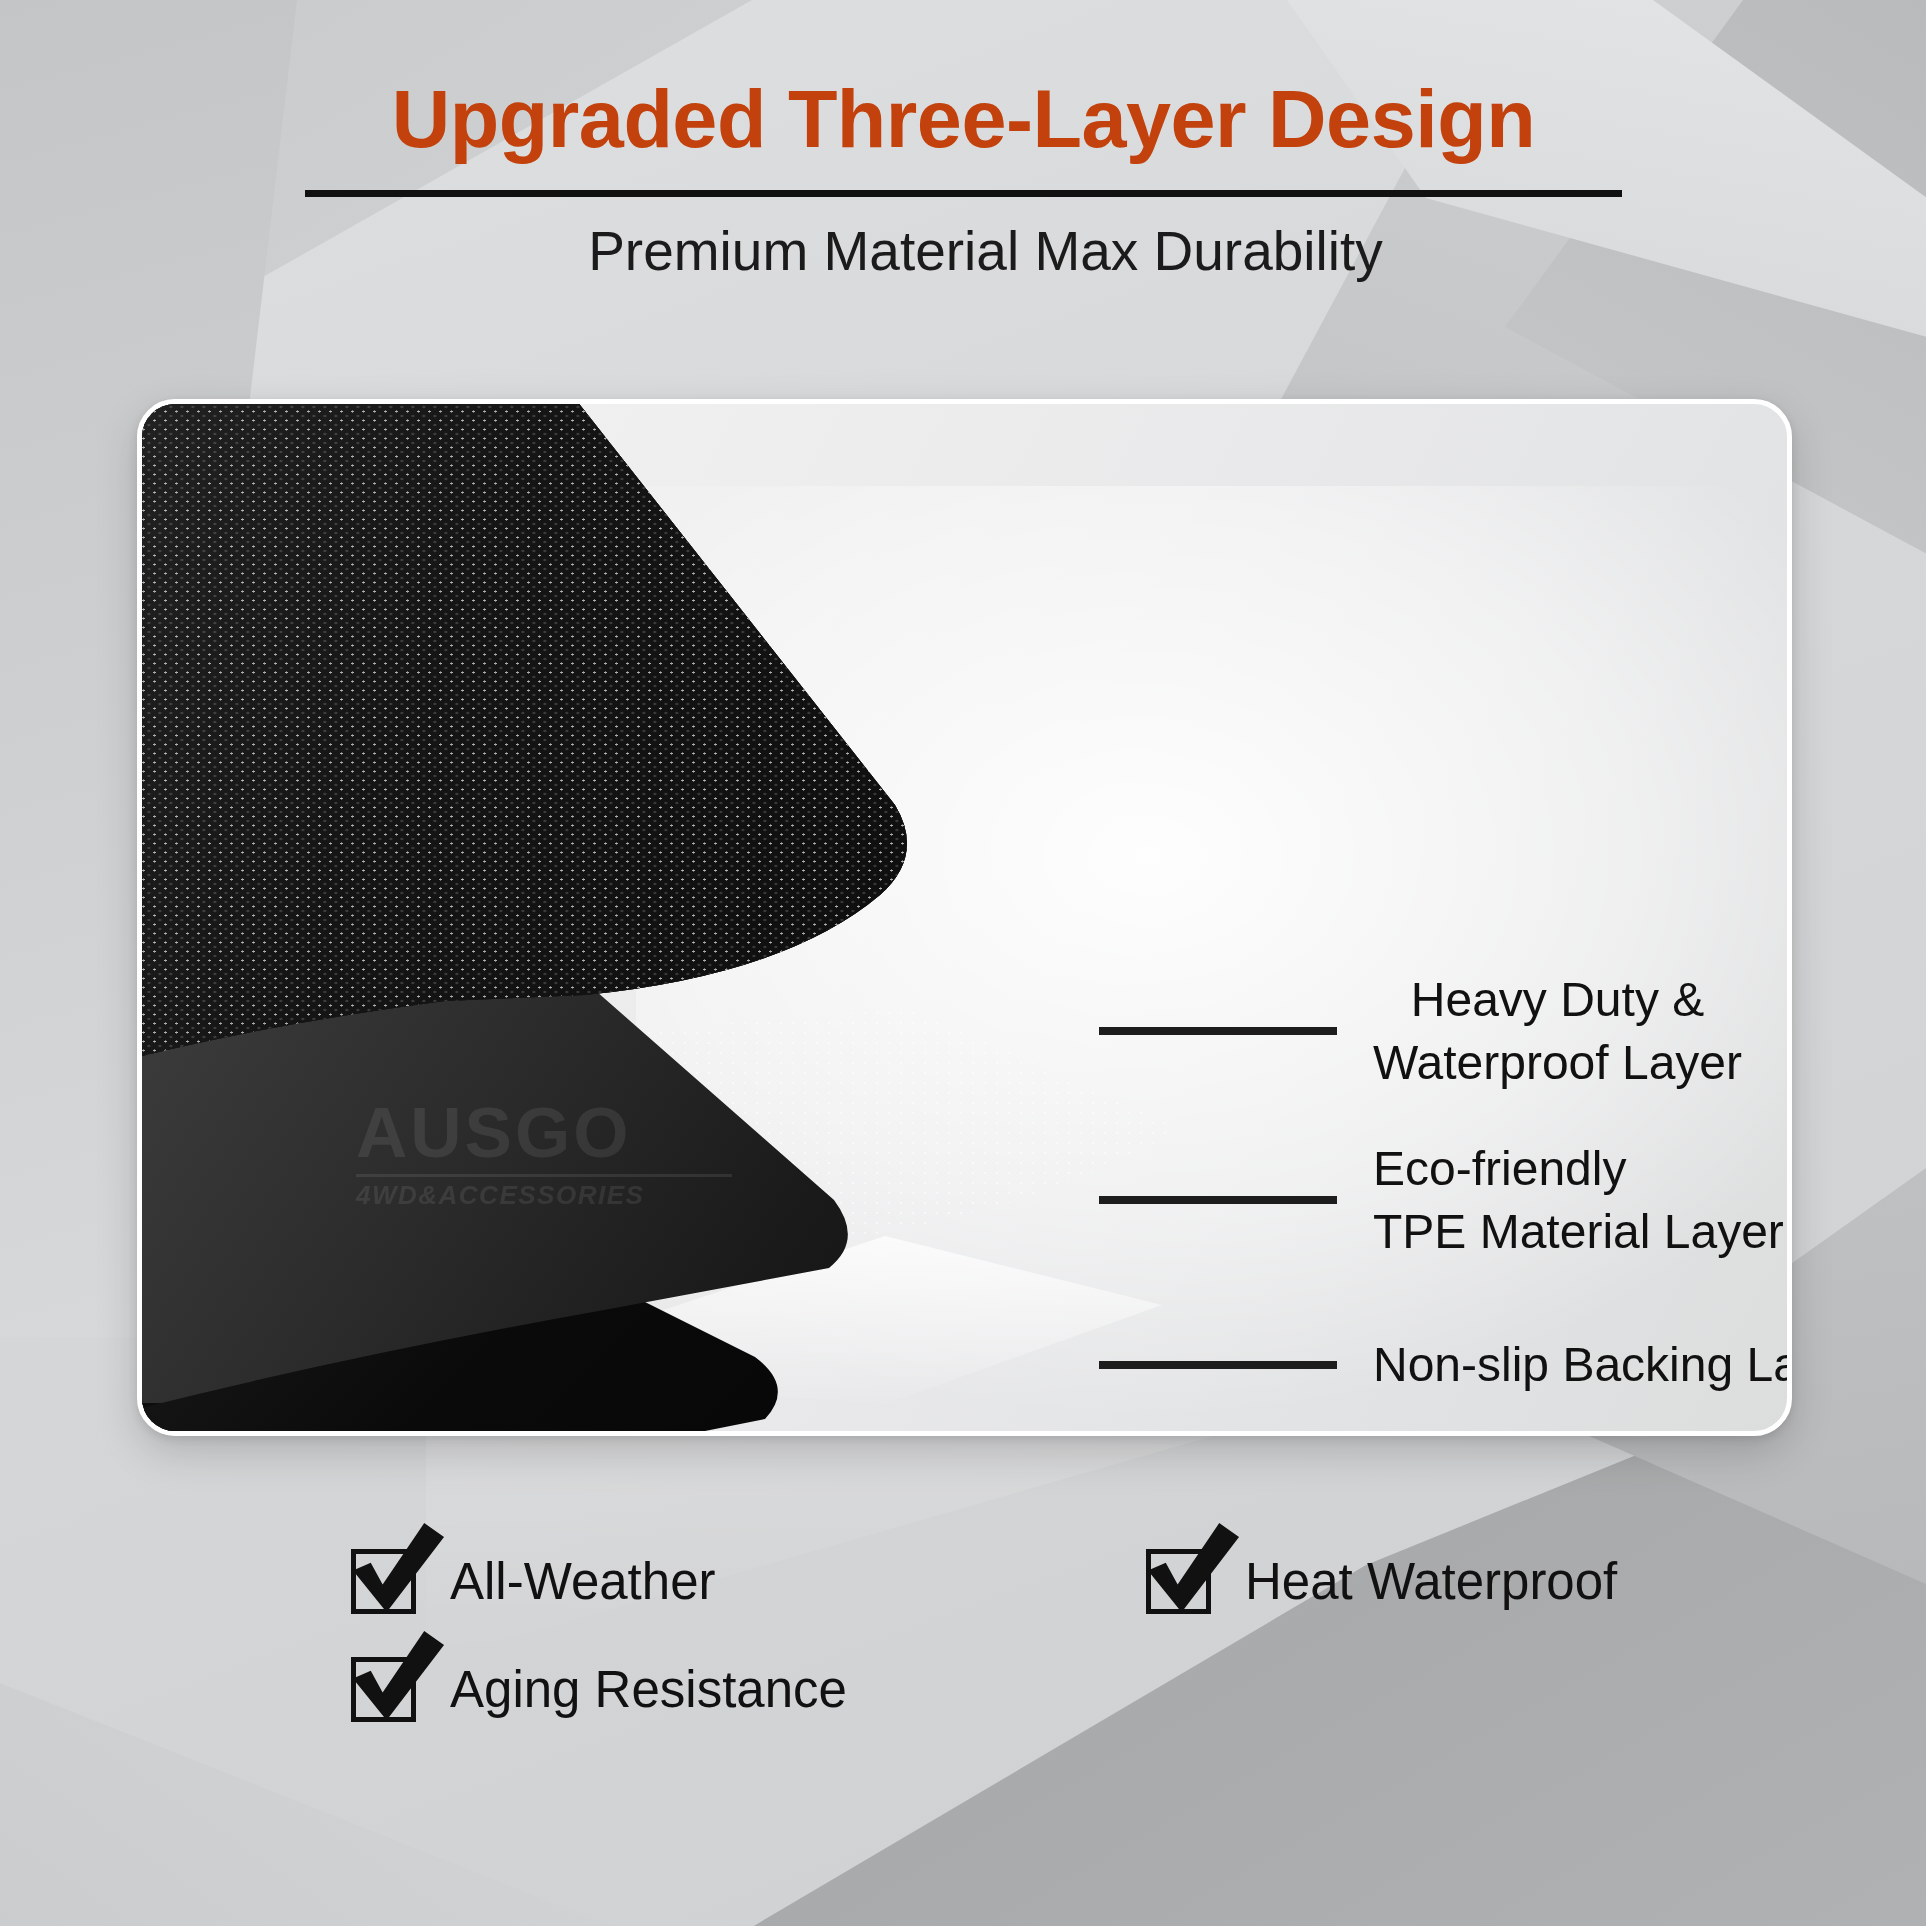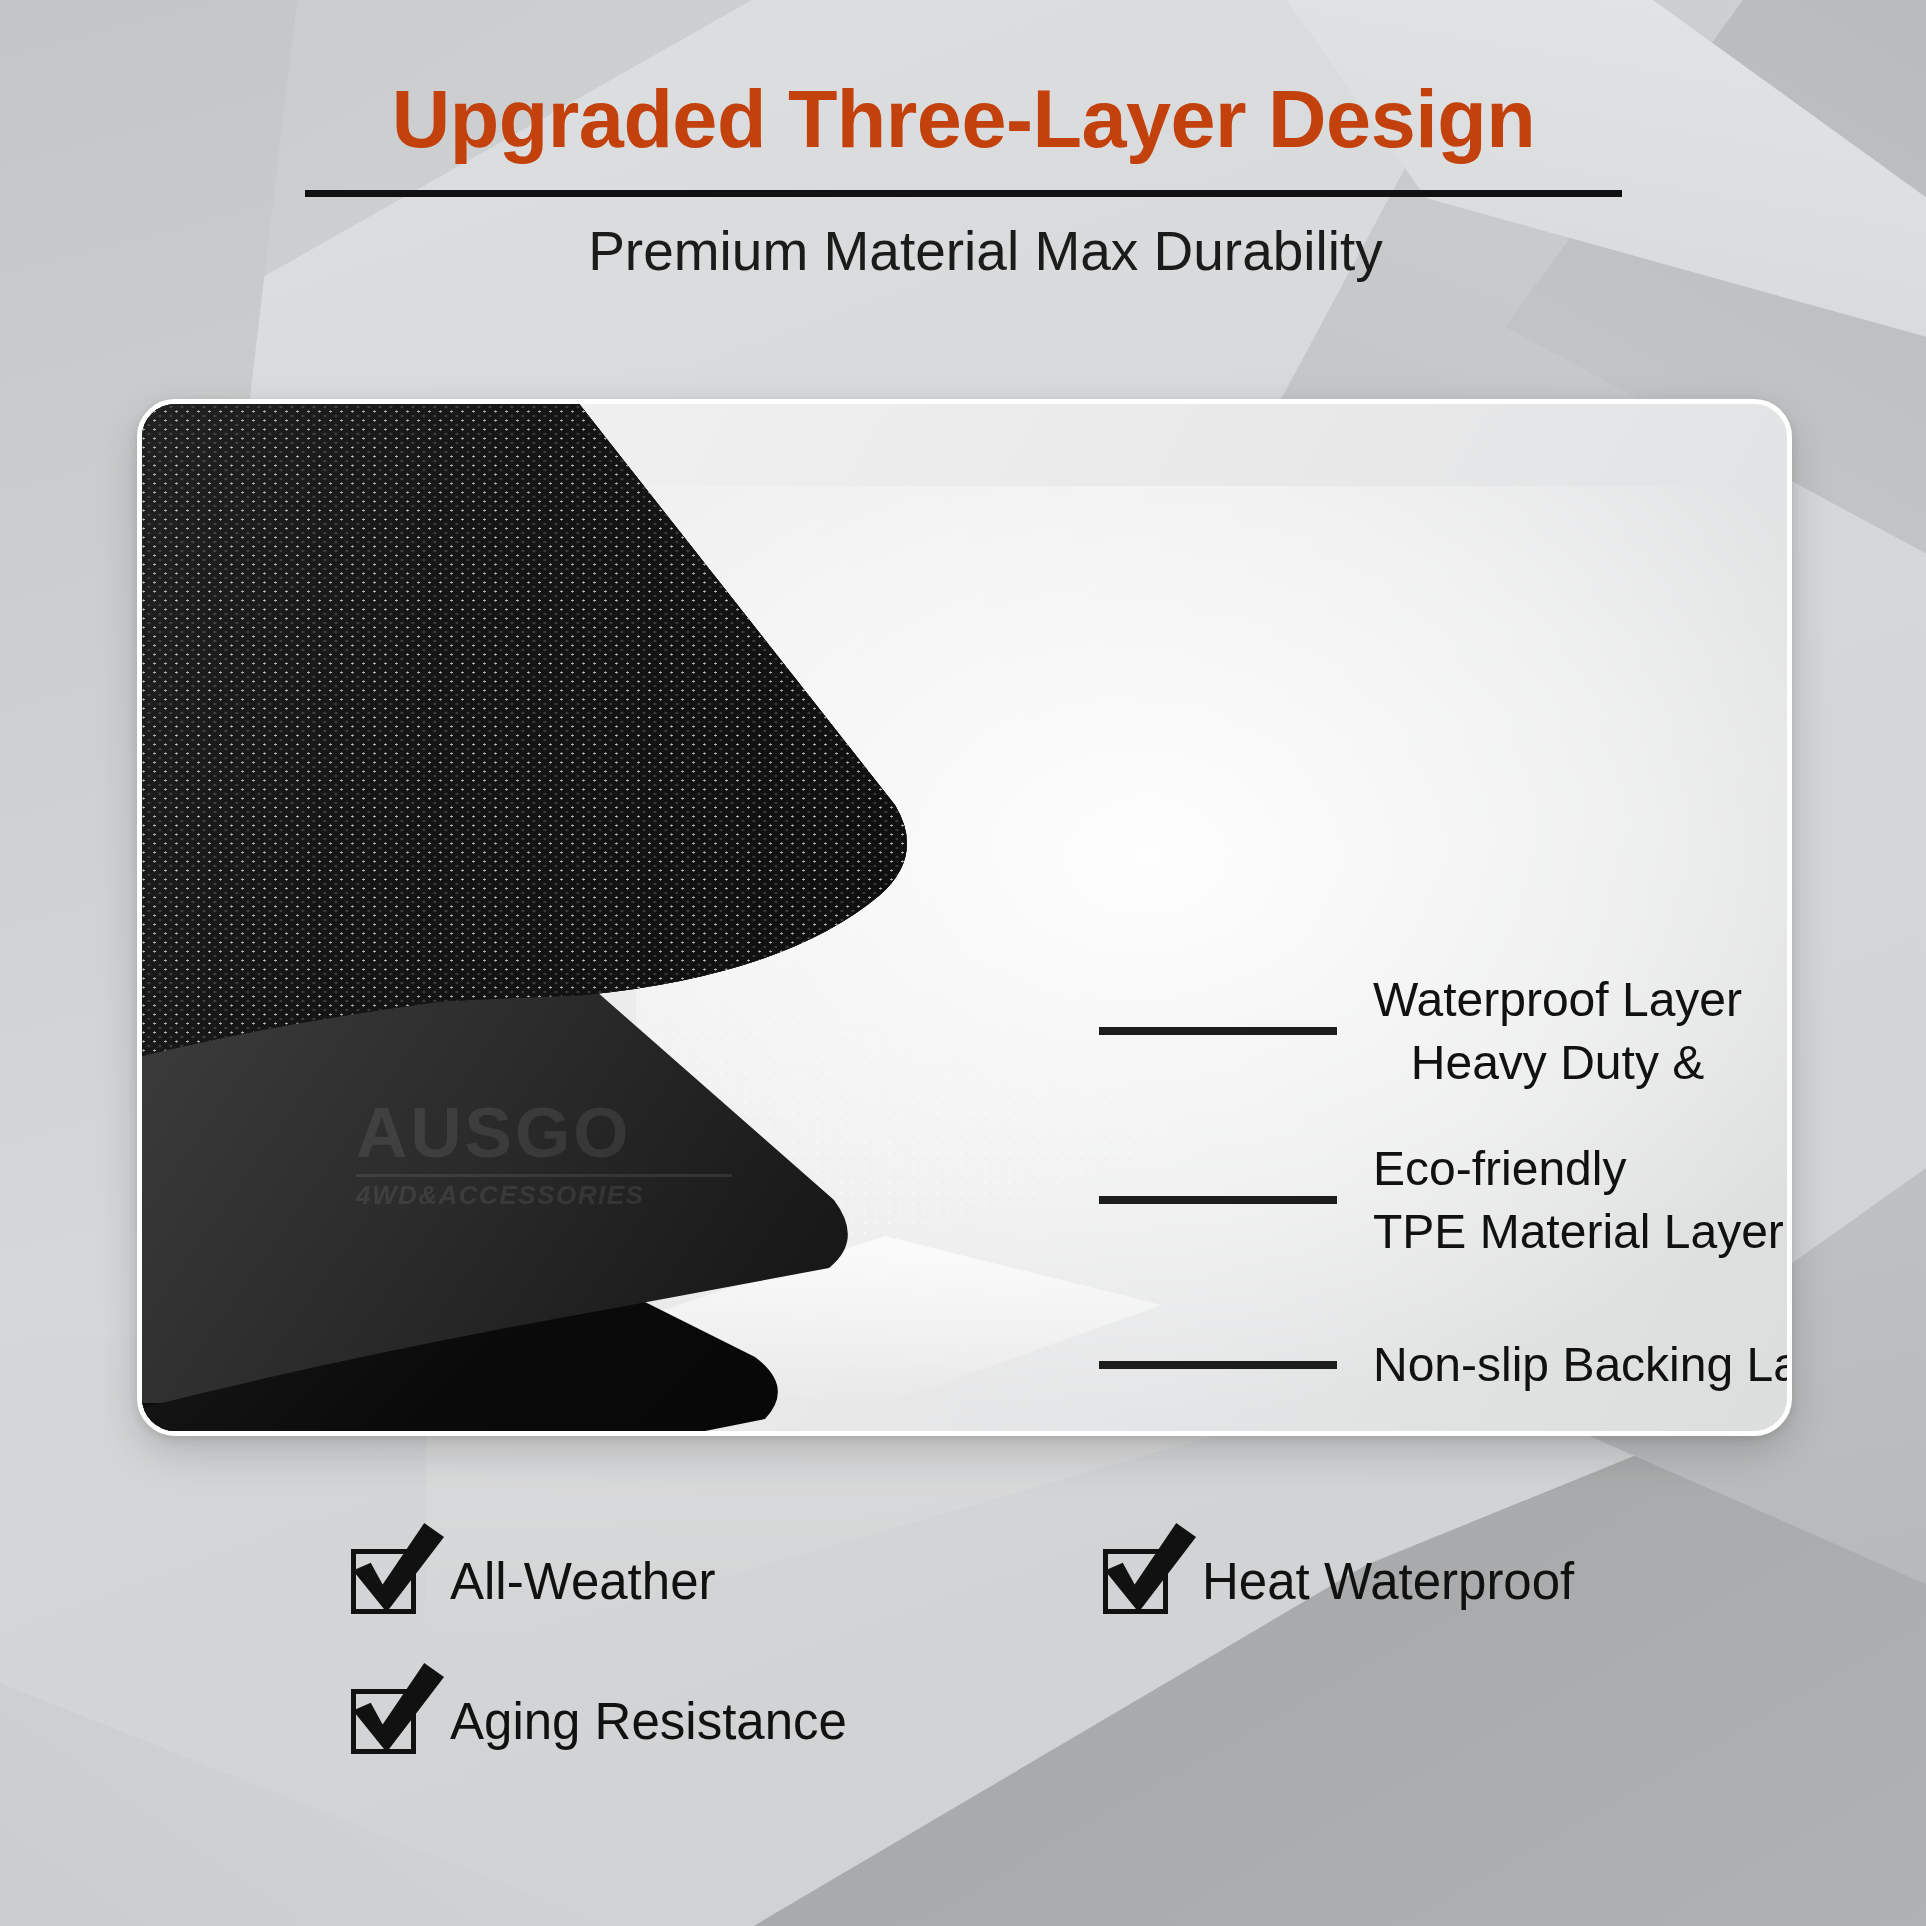--- a/index.html
+++ b/index.html
@@ -141,21 +141,21 @@
   .c-1{left:957px;top:564px;}
   .c-1 .callout-text{text-align:center;width:auto;}
   .c-2{left:957px;top:733px;justify-content:flex-end;}
   .c-3{left:957px;top:929px;}
 
   
   .features{
     position:absolute;left:0;top:1549px;width:1927px;z-index:30;
     display:grid;grid-template-columns:752px 752px;
     column-gap:0;row-gap:75px;
-    padding-left:351px;box-sizing:border-box;
+    padding-left:351px;box-sizing:border-box;gap:43px;
   }
   .feature{display:flex;align-items:center;}
   .chk{position:relative;width:65px;height:65px;flex:none;}
   .chk .box{position:absolute;left:0;top:0;width:65px;height:65px;border:5px solid #111;box-sizing:border-box;}
   .chk svg{position:absolute;left:-4px;top:-22px;width:99px;height:99px;overflow:visible;}
   .feature-label{margin-left:34px;font-size:51px;color:#111;white-space:nowrap;}
 </style>
 </head>
 <body>
 
@@ -235,22 +235,22 @@
 
       <div class="watermark">
         <div class="wm-main">AUSGO</div>
         <div class="wm-rule"></div>
         <div class="wm-sub">4WD&amp;ACCESSORIES</div>
       </div>
 
       <div class="callout c-1">
         <div class="lead-line"></div>
         <div class="callout-text">
+          <span class="ln">Heavy Duty &amp;</span>
           <span class="ln">Waterproof Layer</span>
-          <span class="ln">Heavy Duty &amp;</span>
         </div>
       </div>
 
       <div class="callout c-2">
         <div class="lead-line"></div>
         <div class="callout-text">
           <span class="ln">Eco-friendly</span>
           <span class="ln">TPE Material Layer</span>
         </div>
       </div>

